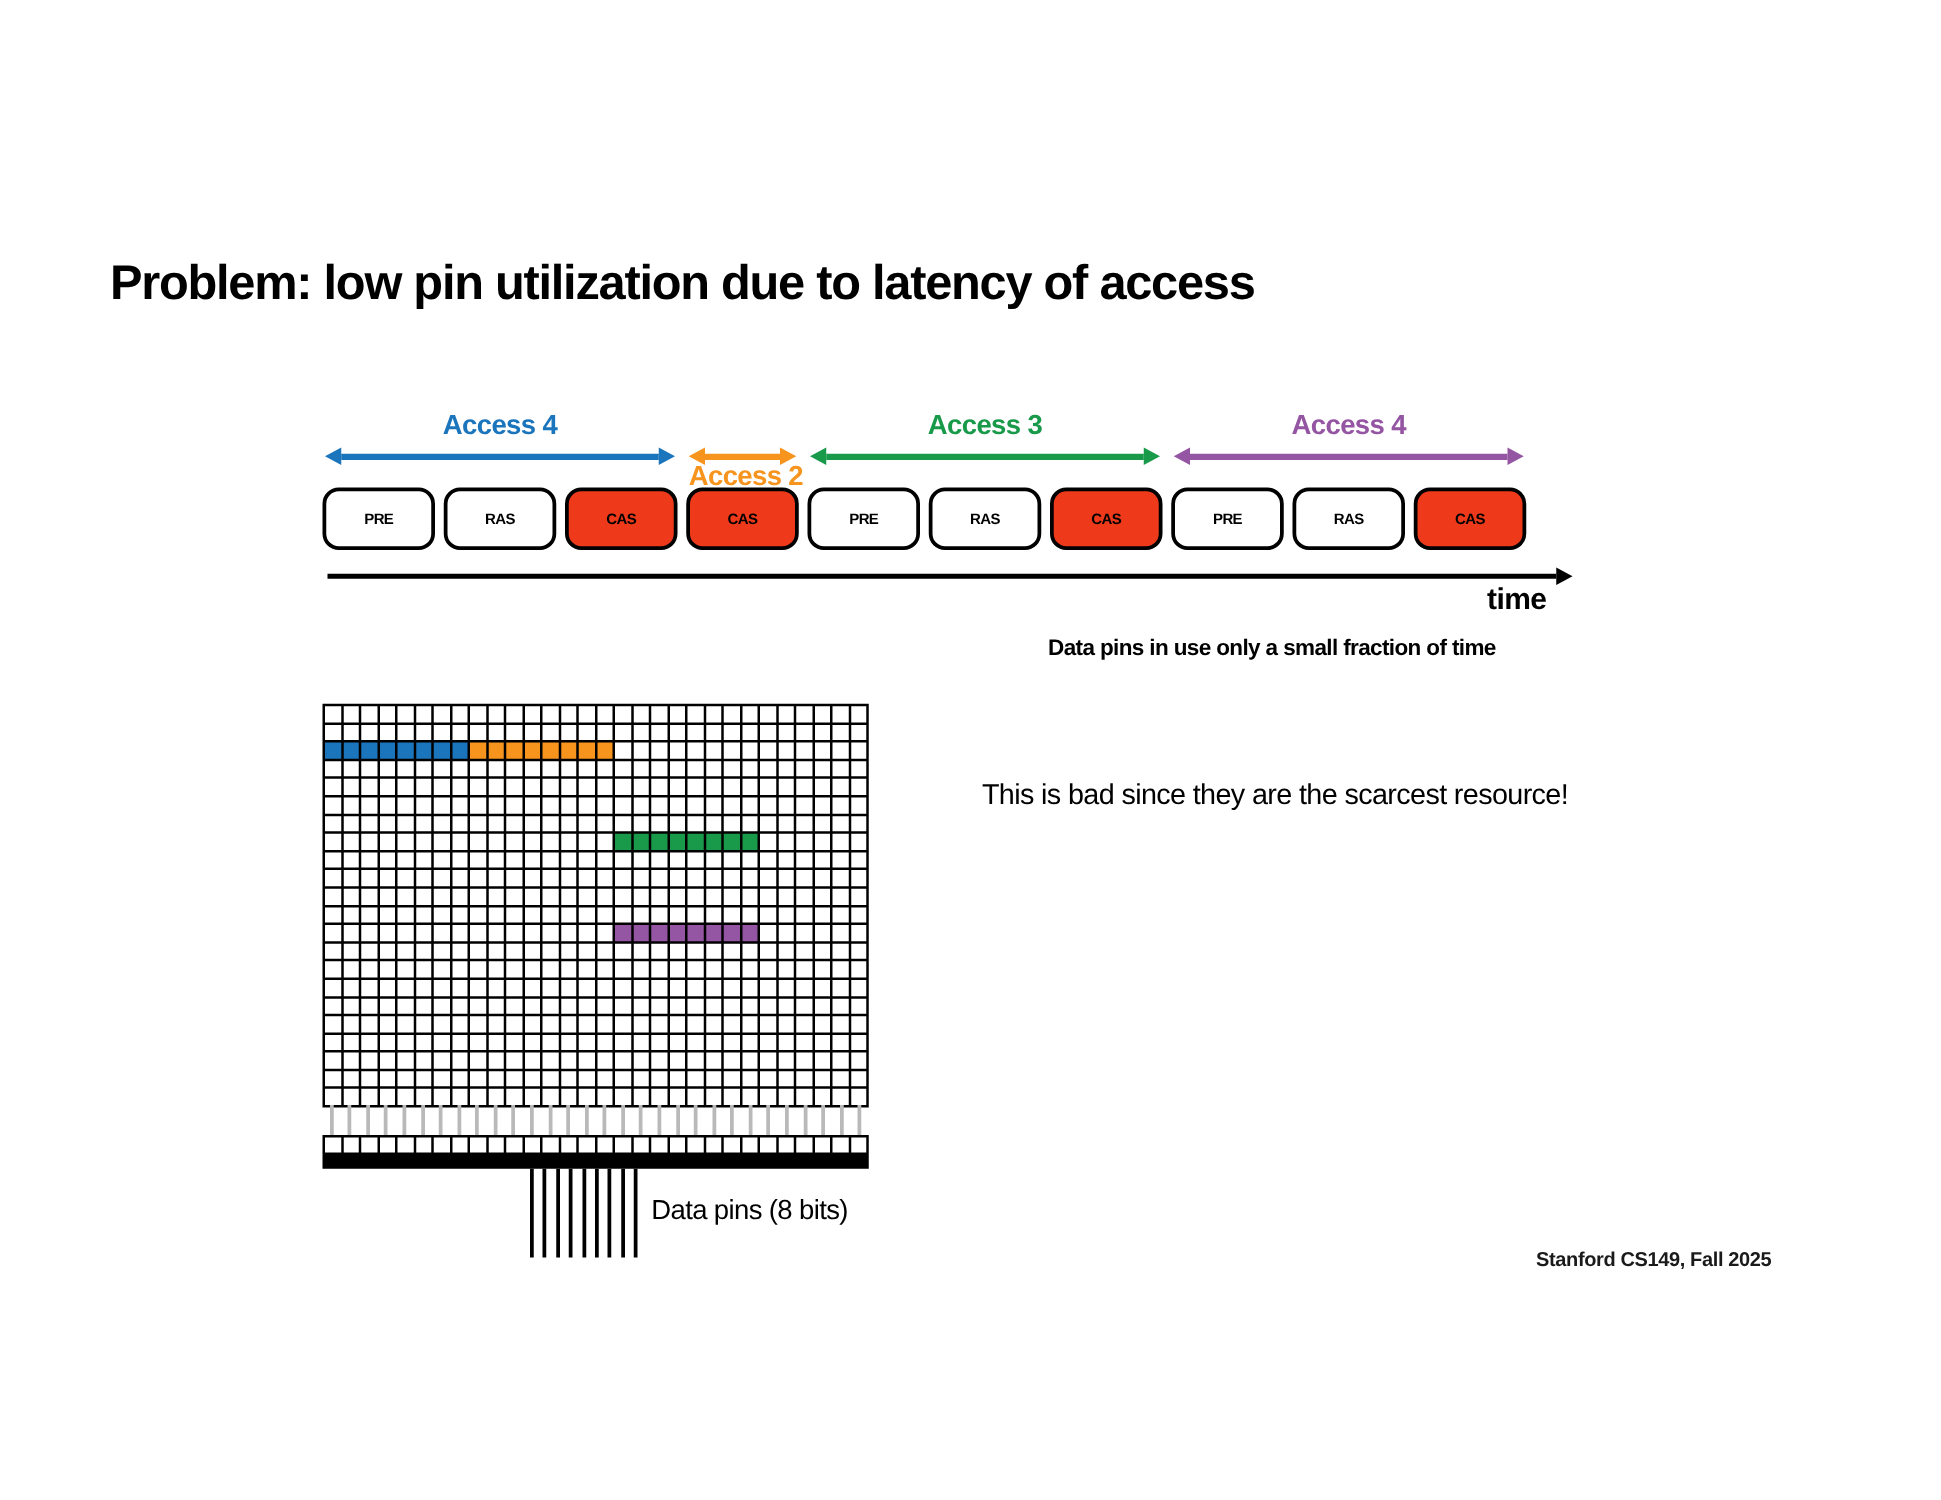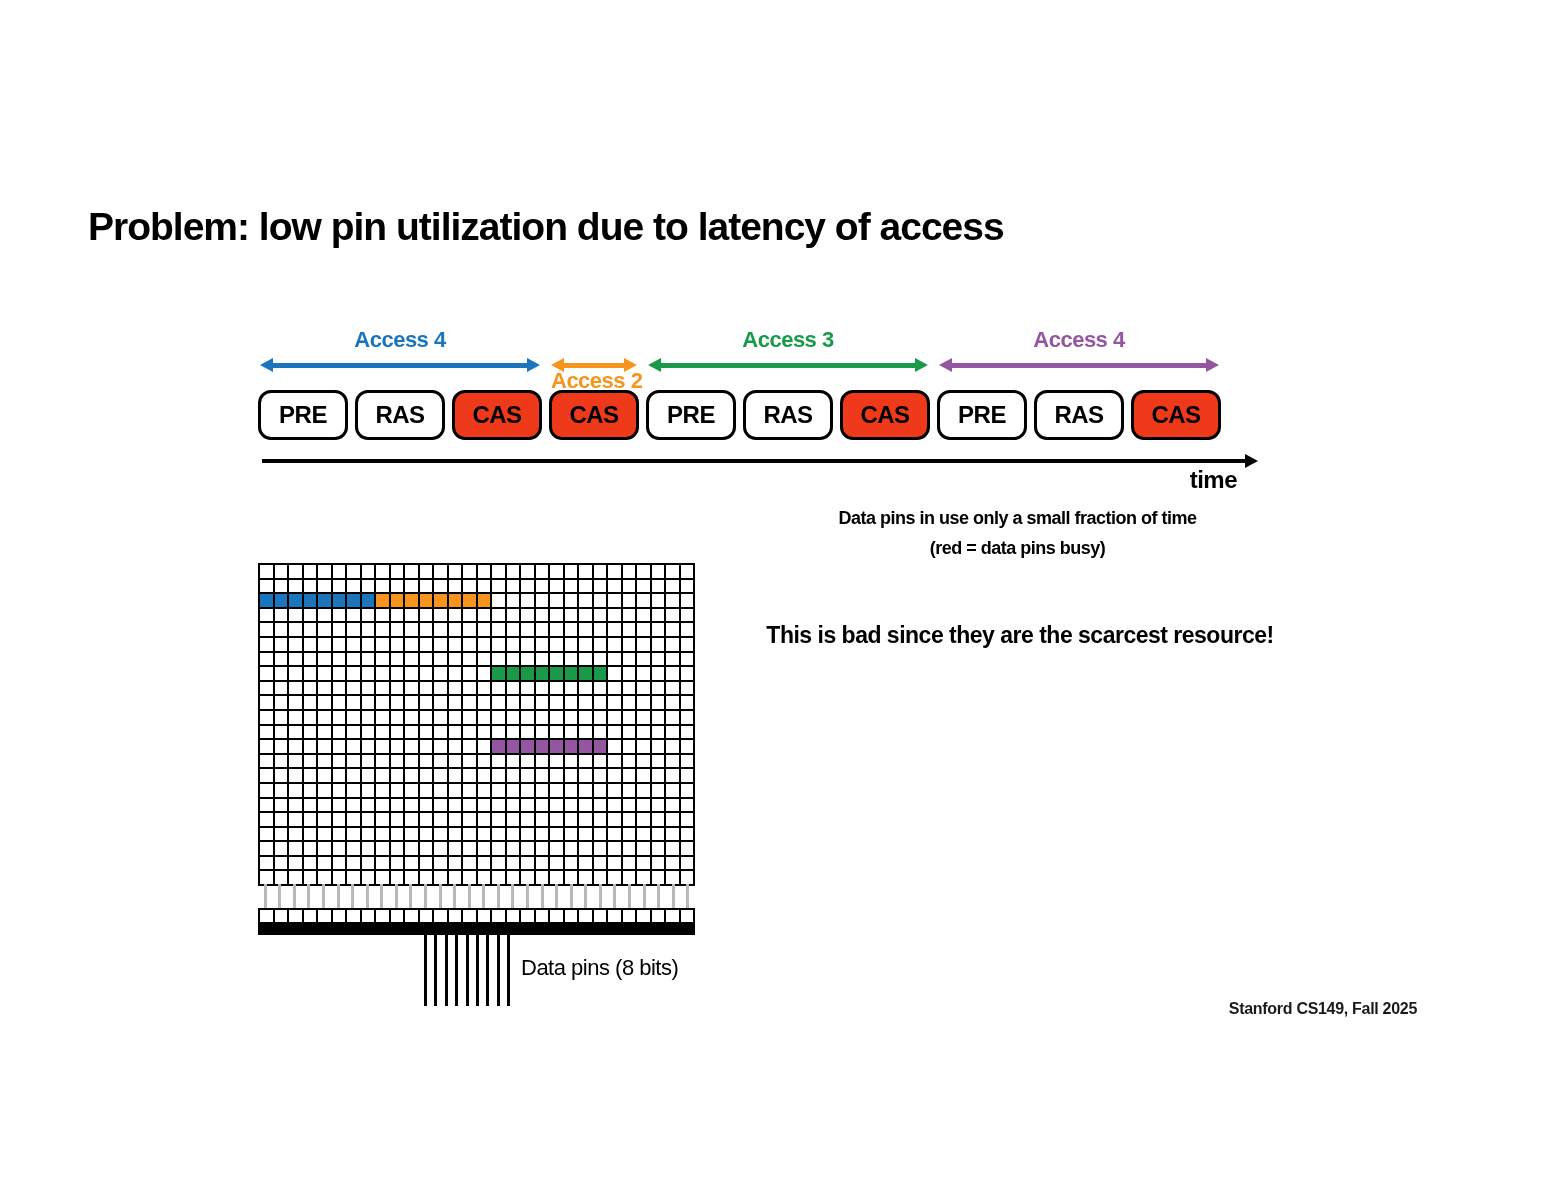--- a/index.html
+++ b/index.html
@@ -16,34 +16,34 @@
   .arrow { position:absolute; top:358px; height:14px; display:flex; align-items:center; }
   .arrow .bar { flex:1; height:5px; background:currentColor; }
   .ah { width:0; height:0; }
   .ah-left  { border-top:7px solid transparent; border-bottom:7px solid transparent; border-right:13px solid currentColor; }
   .ah-right { border-top:7px solid transparent; border-bottom:7px solid transparent; border-left:13px solid currentColor; }
 
   
   .box-row { position:absolute; left:258px; top:390px; display:flex; gap:7px; }
   .cmd-box { width:90px; height:50px; border:3.5px solid #000; border-radius:13px; background:#fff;
              display:flex; align-items:center; justify-content:center;
-             font-size:24px; font-weight:700; color:#000; letter-spacing:-0.5px; }
+             font-size:12px; font-weight:700; color:#000; letter-spacing:-0.5px; }
 
   
   .time-axis { position:absolute; left:262px; top:453px; width:996px; height:16px;
                display:flex; align-items:center; color:#000; }
   .time-axis .bar { flex:1; height:4px; background:currentColor; }
   .time-label { position:absolute; left:1100px; top:466px; width:137px; text-align:right;
                 font-size:24px; font-weight:700; color:#000; letter-spacing:-0.5px; }
 
   
   .note-block { position:absolute; left:710px; top:504px; width:615px; text-align:center;
                 font-size:18px; font-weight:700; color:#000; letter-spacing:-0.5px; line-height:1.65; }
   .note-warning { position:absolute; left:705px; top:622px; width:630px; text-align:center;
-                  font-size:23px; font-weight:700; color:#000; letter-spacing:-0.5px; }
+                  font-size:23px; font-weight:400; color:#000; letter-spacing:-0.5px; }
 
   
   .dram-grid { position:absolute; left:258px; top:563px; background:#000; padding:2px;
                display:grid; grid-template-columns:repeat(30,12.5px); grid-auto-rows:12.6px; gap:2px; }
   .cell { background:#fff; }
 
   .bitlines { position:absolute; left:258px; top:884px; width:437px; height:24px;
               display:grid; grid-template-columns:repeat(30,1fr); }
   .bitline-slot { display:flex; justify-content:center; }
   .bitline { width:3px; height:24px; background:#b9b9b9; }
@@ -111,21 +111,20 @@
     </div>
 
   <div class="time-axis">
     <div class="bar"></div>
     <div class="ah ah-right"></div>
   </div>
   <div class="time-label">time</div>
 
   <div class="note-block">
     <div>Data pins in use only a small fraction of time</div>
-    <div>(red = data pins busy)</div>
   </div>
   <div class="note-warning">This is bad since they are the scarcest resource!</div>
 
   <div class="dram-grid" id="dram-grid">
       <div class="cell"></div>
       <div class="cell"></div>
       <div class="cell"></div>
       <div class="cell"></div>
       <div class="cell"></div>
       <div class="cell"></div>

